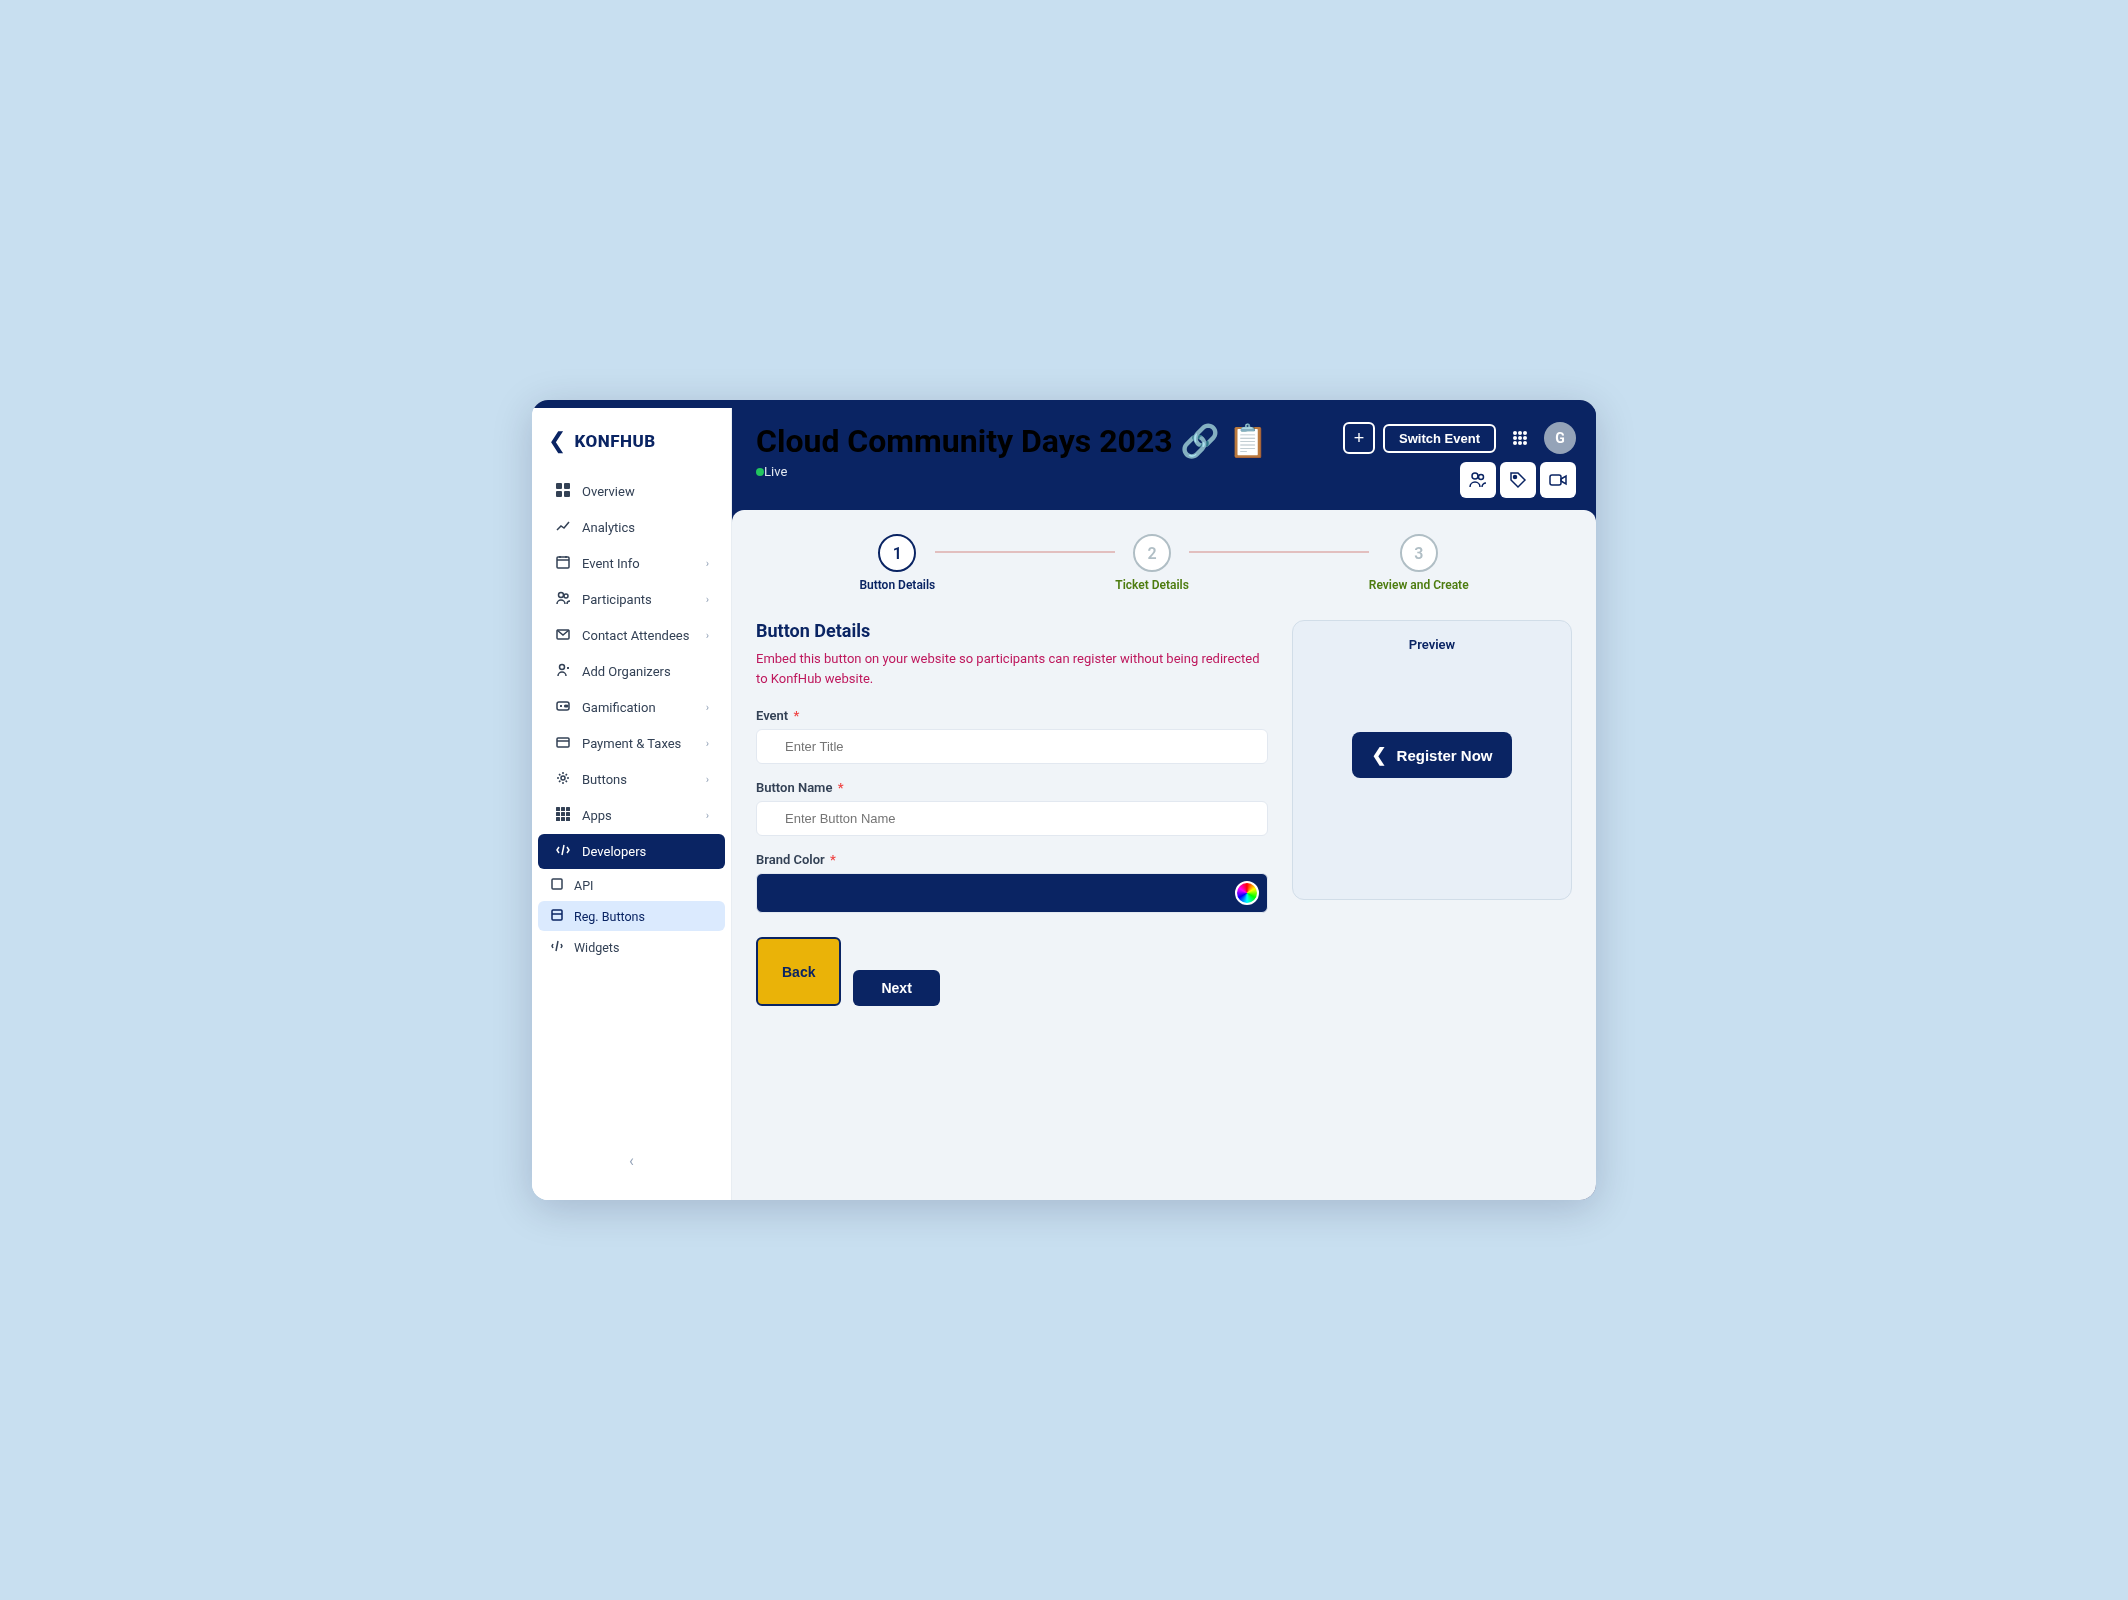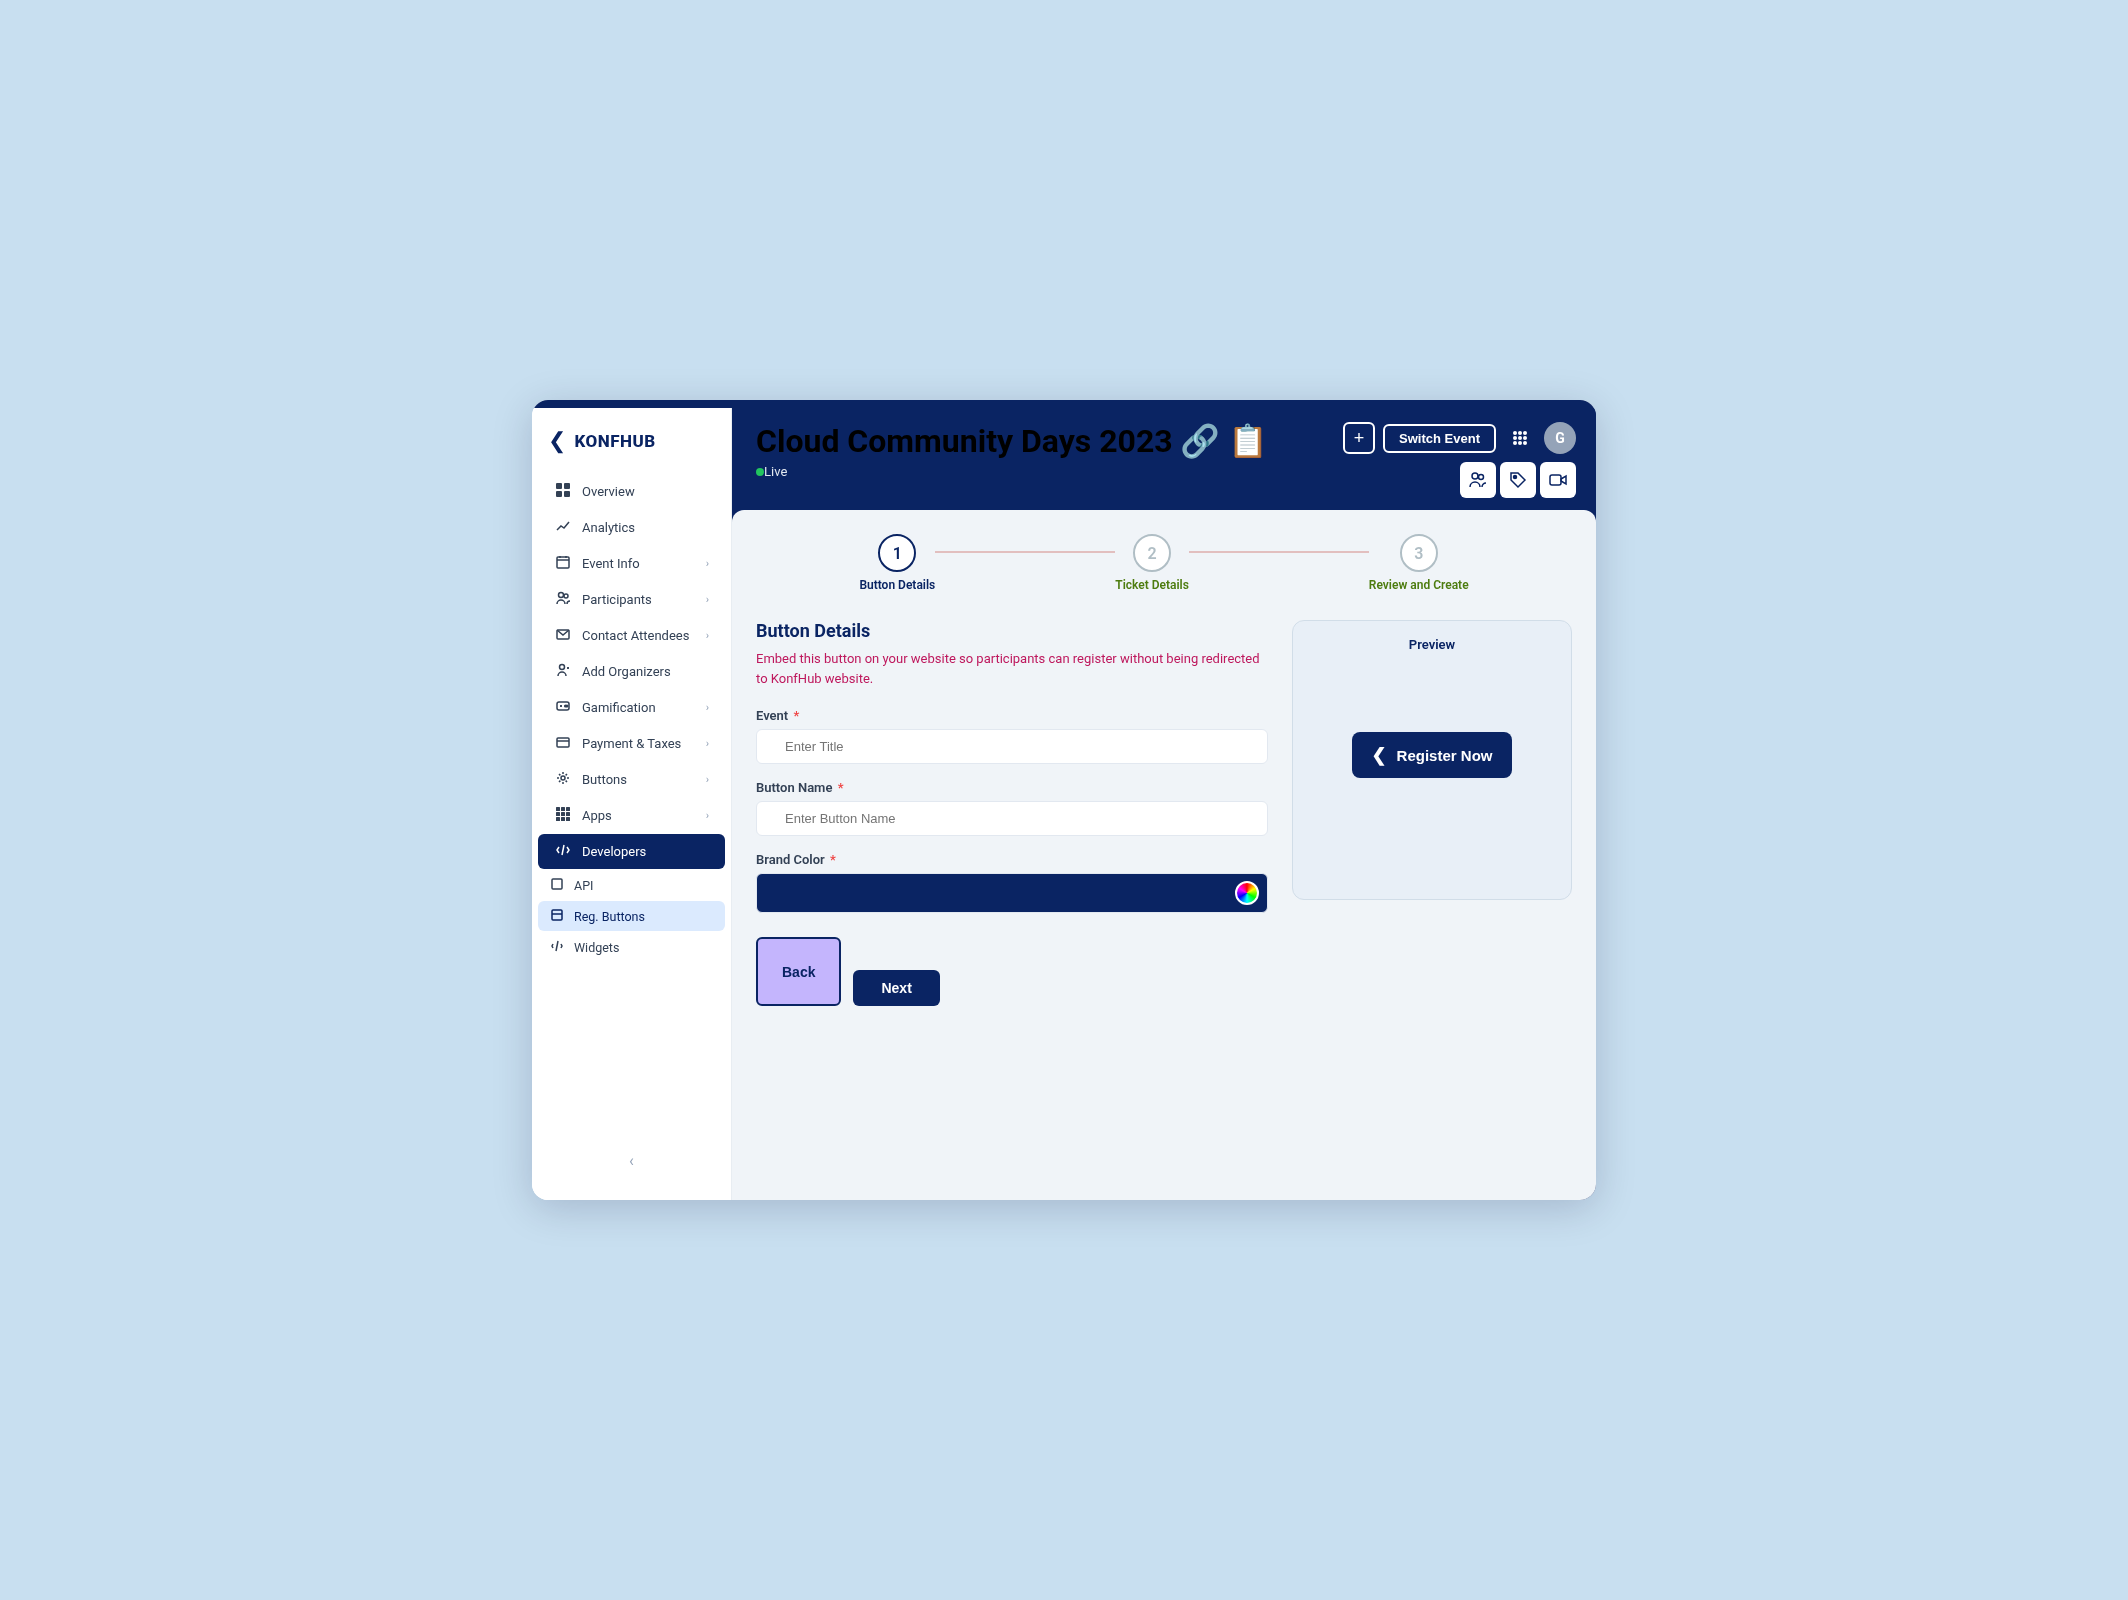--- a/index.html
+++ b/index.html
@@ -409,21 +409,21 @@
     
     .action-buttons {
       display: flex;
       gap: 12px;
       margin-top: 24px;
     }
 
     .btn-back {
       padding: 10px 24px;
       border: 2px solid #0a2463;
-      background: #c4b5fd;
+      background: #eab308;
       color: #0a2463;
       border-radius: 6px;
       font-size: 14px;
       font-weight: 600;
       cursor: pointer;
     }
 
     .btn-next {
       padding: 10px 28px;
       border: none;

